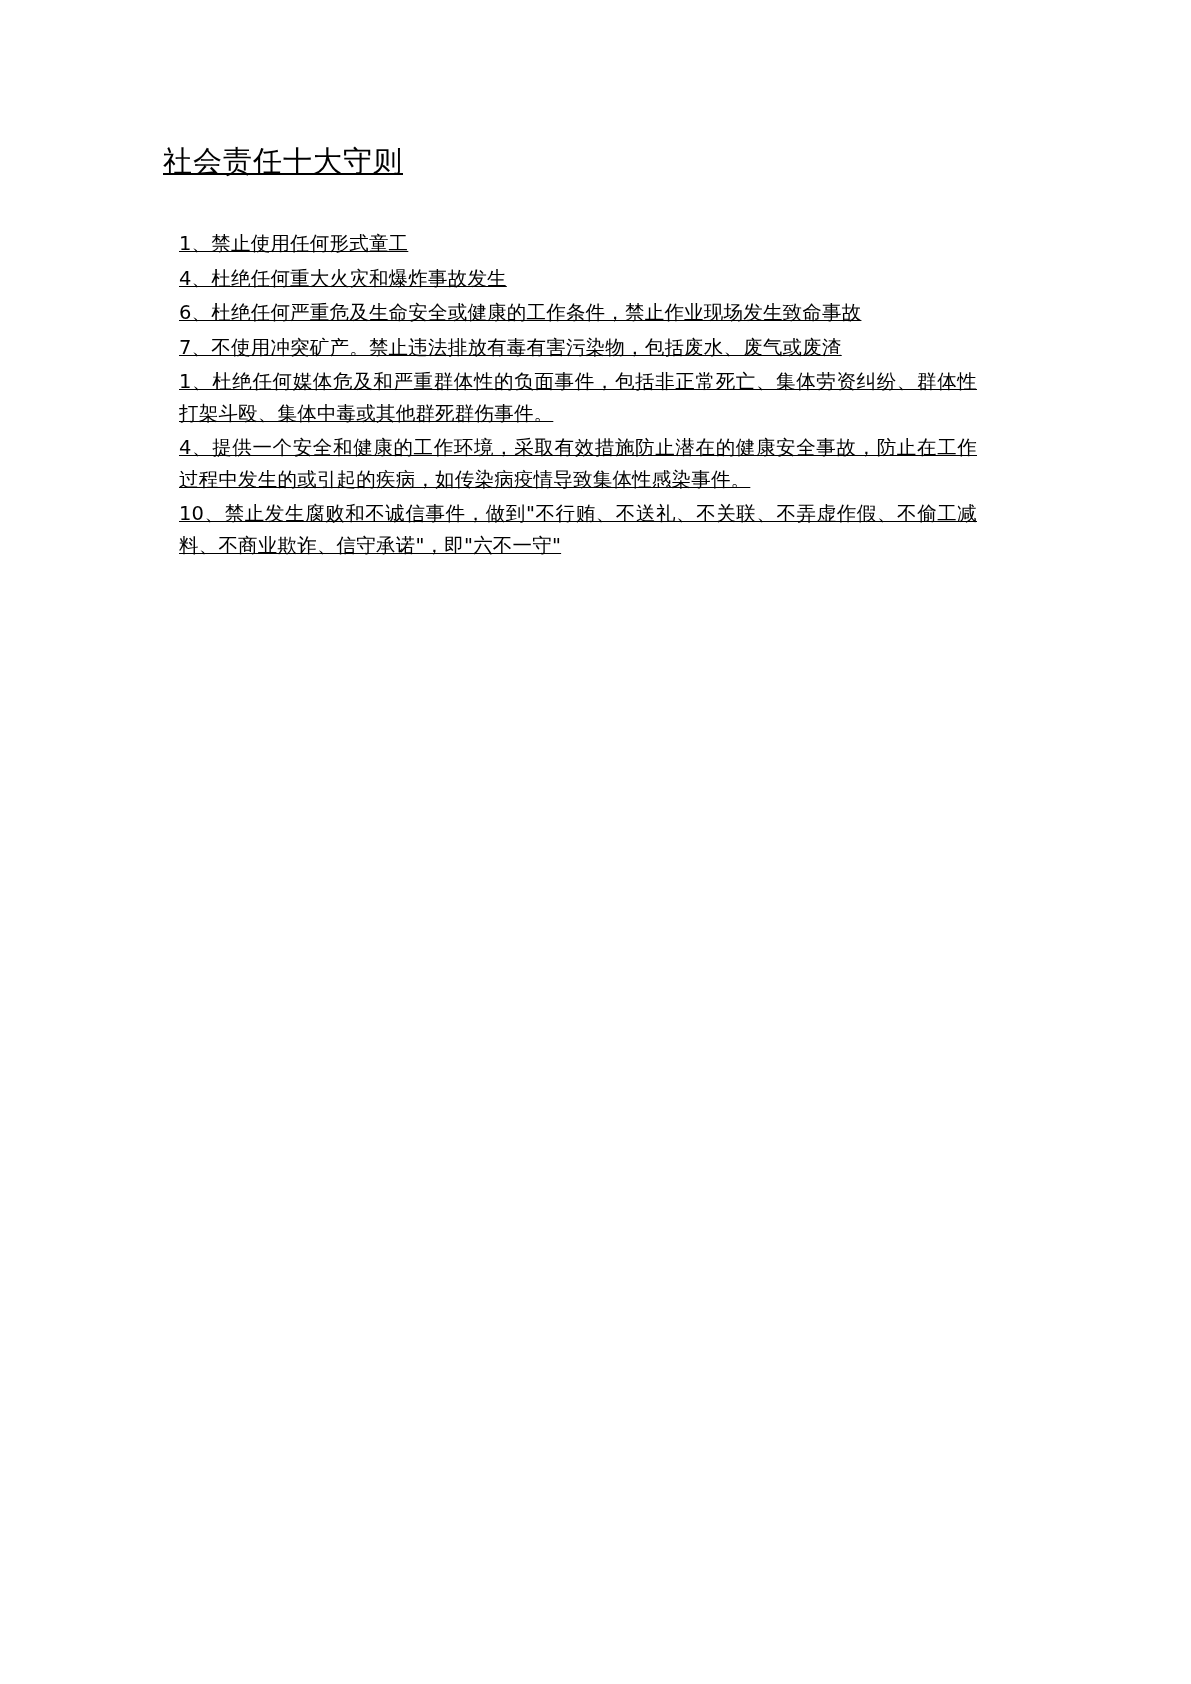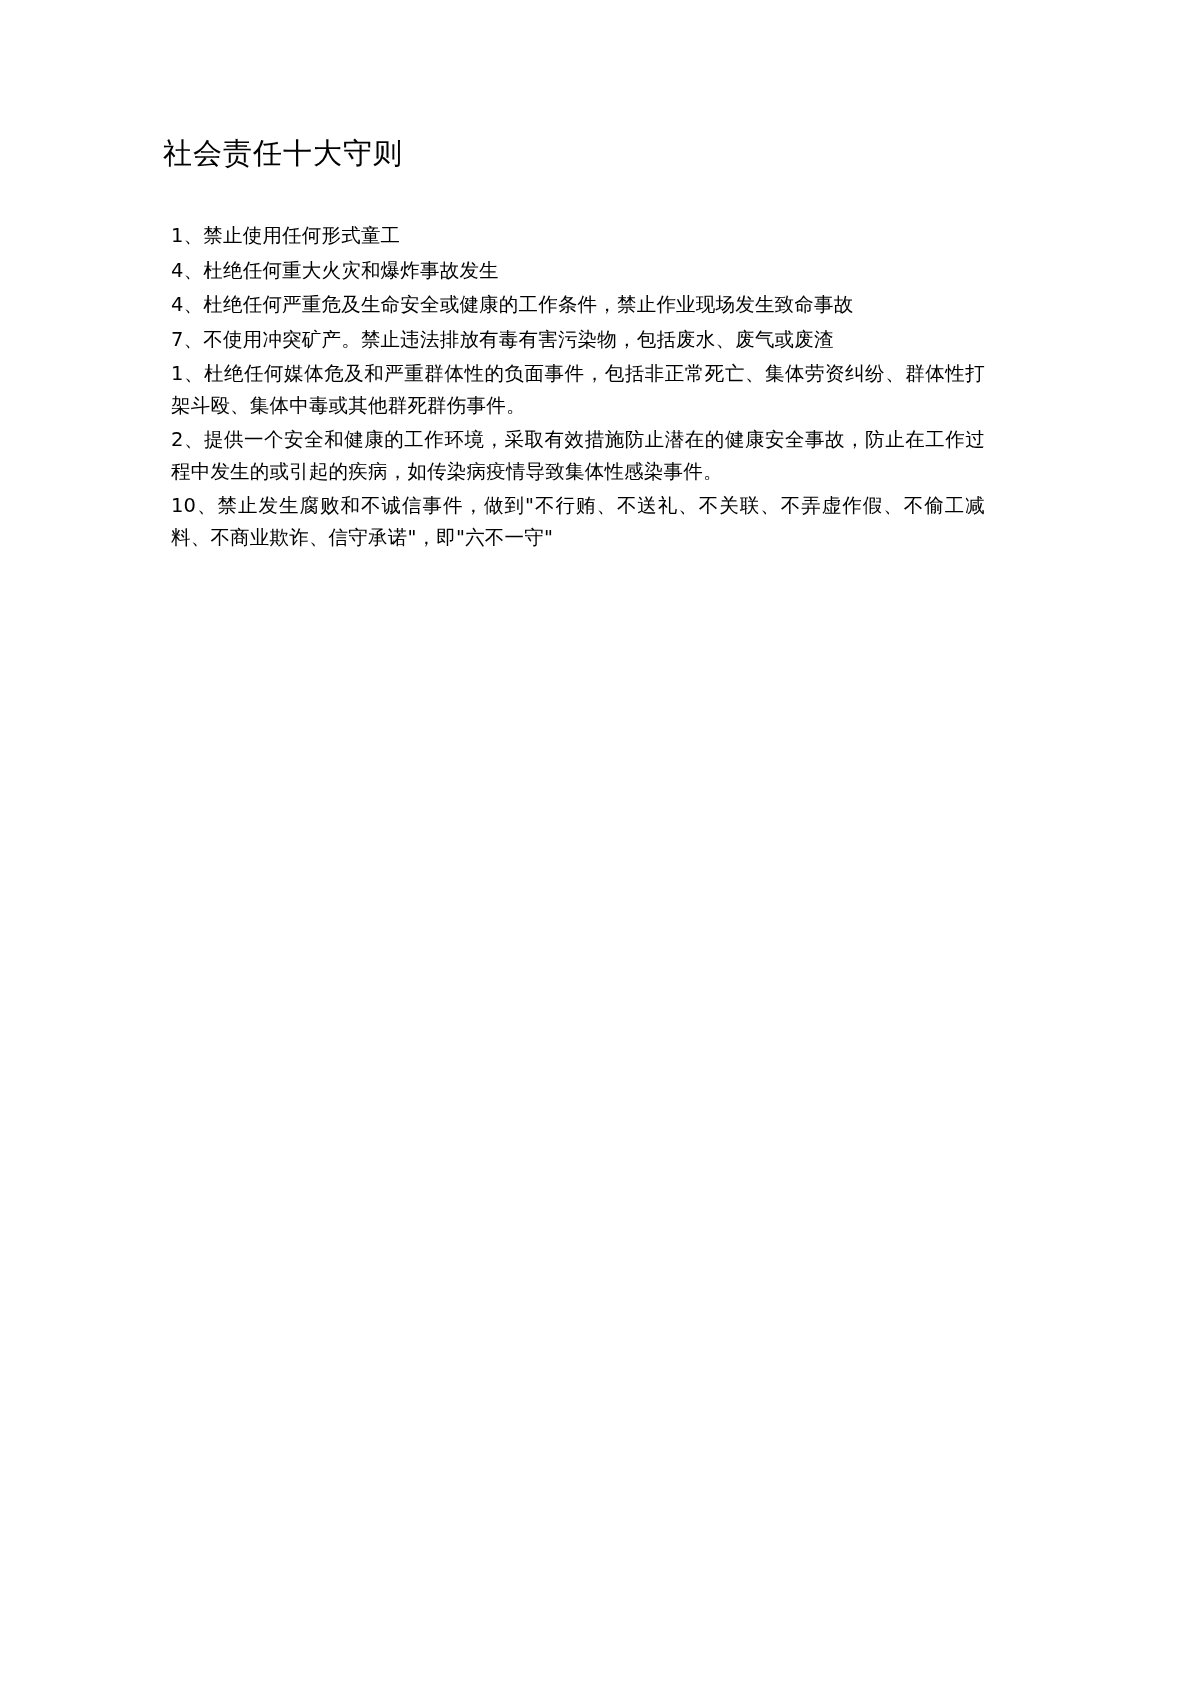--- a/index.html
+++ b/index.html
@@ -19,54 +19,55 @@
     position: absolute;
     left: 0;
     top: 0;
     width: 1191px;
     height: 1684px;
     background: #ffffff;
   }
   .doc-body {
     position: absolute;
     left: 163px;
-    top: 130px;
+    top: 138px;
     width: 830px;
+    text-decoration: underline;
   }
   .doc-title {
     font-size: 29px;
     line-height: 46px;
     font-weight: normal;
     letter-spacing: 1px;
     margin: 0 0 44px 0;
     color: #000000;
   }
   .rules {
     list-style: none;
-    margin: 8px;
+    margin: 16px;
     padding: 0;
   }
   .rule {
     font-size: 19.5px;
     line-height: 31.5px;
     letter-spacing: 0.2px;
     margin: 0 0 3px 0;
     text-align: justify;
     color: #000000;
   }
 </style>
 </head>
 <body>
 
 <div class="page">
   <div class="doc-body">
     <h1 class="doc-title">社会责任十大守则</h1>
     <ul class="rules">
       <li class="rule">1、禁止使用任何形式童工</li>
       <li class="rule">4、杜绝任何重大火灾和爆炸事故发生</li>
-      <li class="rule">4、杜绝任何严重危及生命安全或健康的工作条件，禁止作业现场发生致命事故</li>
+      <li class="rule">6、杜绝任何严重危及生命安全或健康的工作条件，禁止作业现场发生致命事故</li>
       <li class="rule">7、不使用冲突矿产。禁止违法排放有毒有害污染物，包括废水、废气或废渣</li>
       <li class="rule">1、杜绝任何媒体危及和严重群体性的负面事件，包括非正常死亡、集体劳资纠纷、群体性打架斗殴、集体中毒或其他群死群伤事件。</li>
-      <li class="rule">2、提供一个安全和健康的工作环境，采取有效措施防止潜在的健康安全事故，防止在工作过程中发生的或引起的疾病，如传染病疫情导致集体性感染事件。</li>
+      <li class="rule">4、提供一个安全和健康的工作环境，采取有效措施防止潜在的健康安全事故，防止在工作过程中发生的或引起的疾病，如传染病疫情导致集体性感染事件。</li>
       <li class="rule">10、禁止发生腐败和不诚信事件，做到"不行贿、不送礼、不关联、不弄虚作假、不偷工减料、不商业欺诈、信守承诺"，即"六不一守"</li>
     </ul>
   </div>
 </div>
 
 </body></html>

